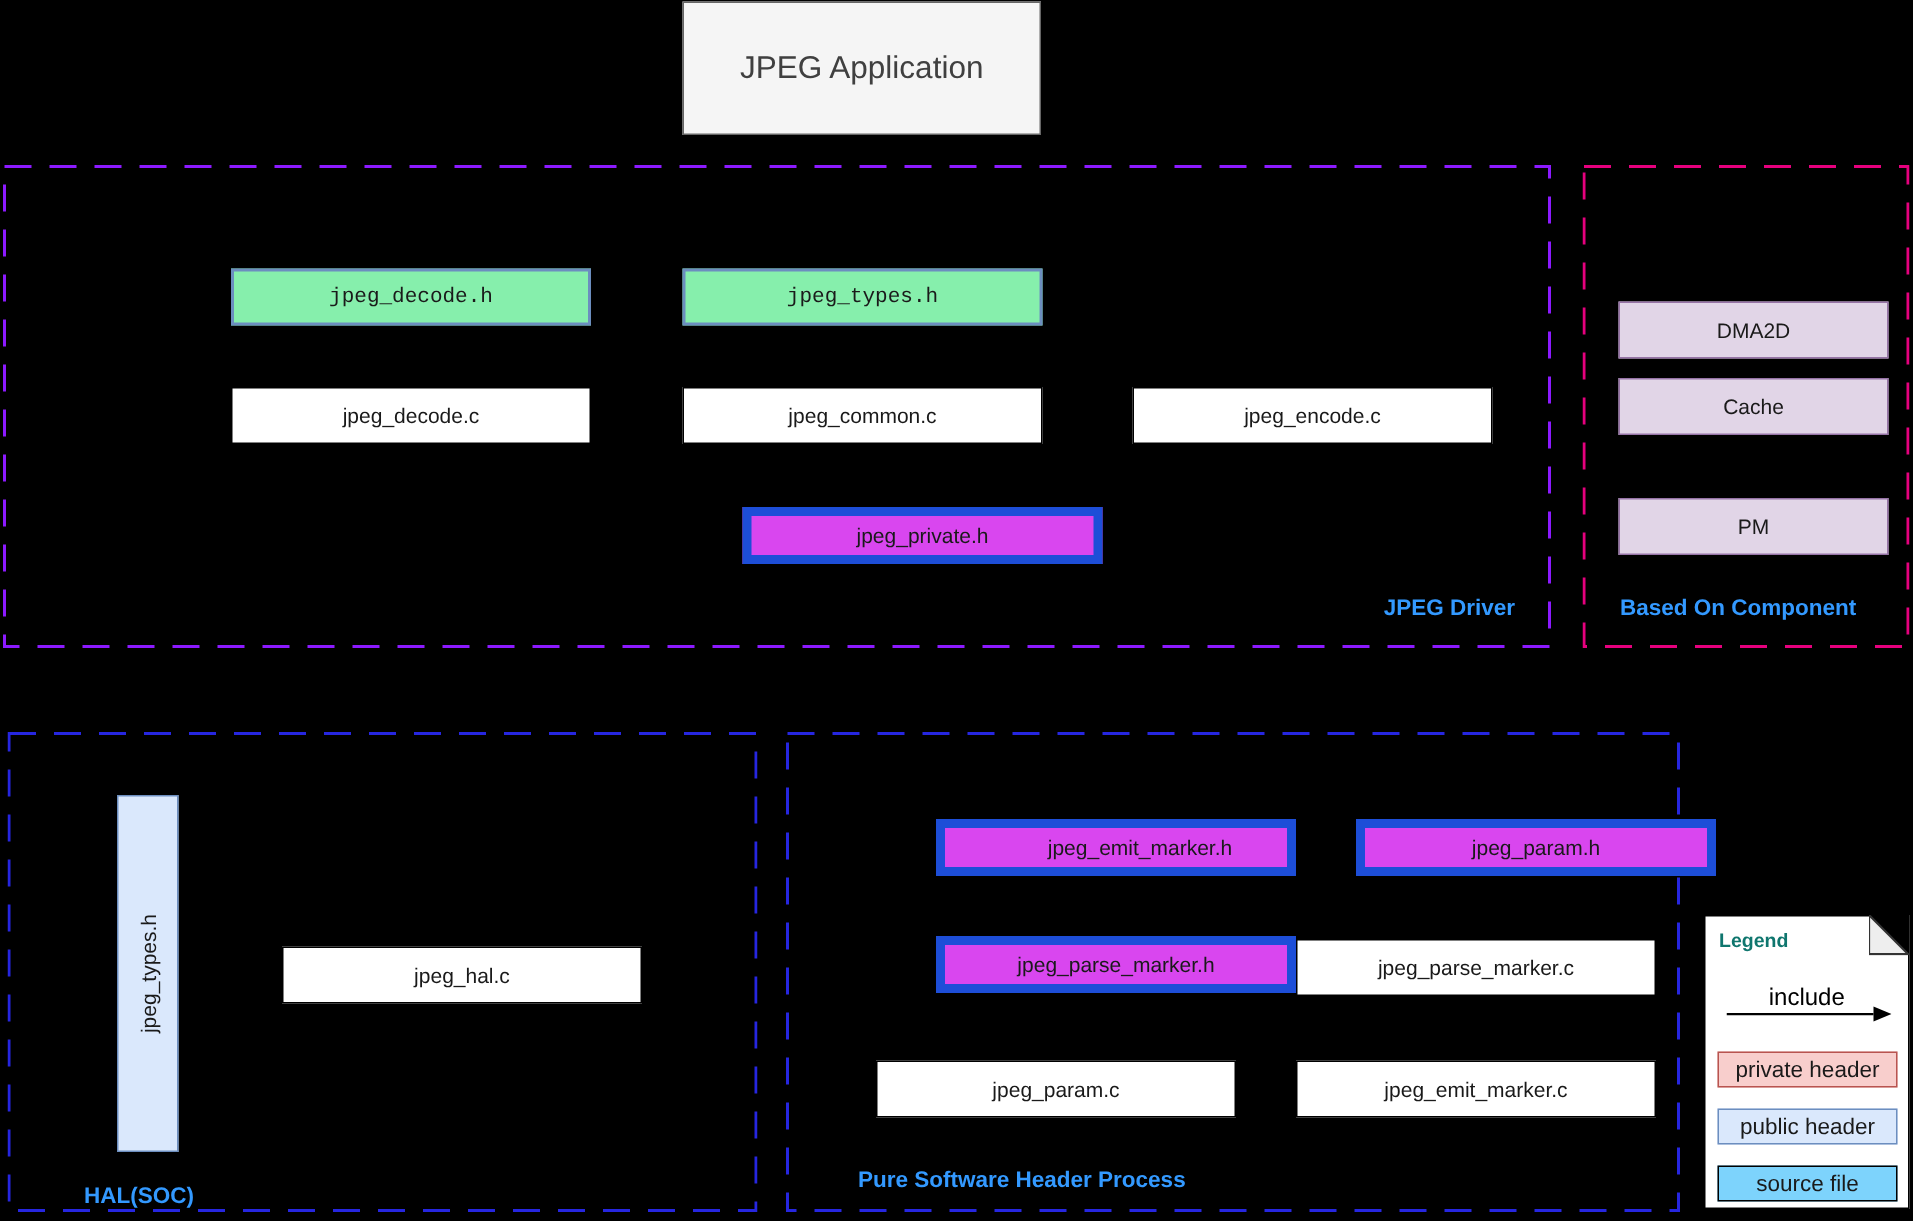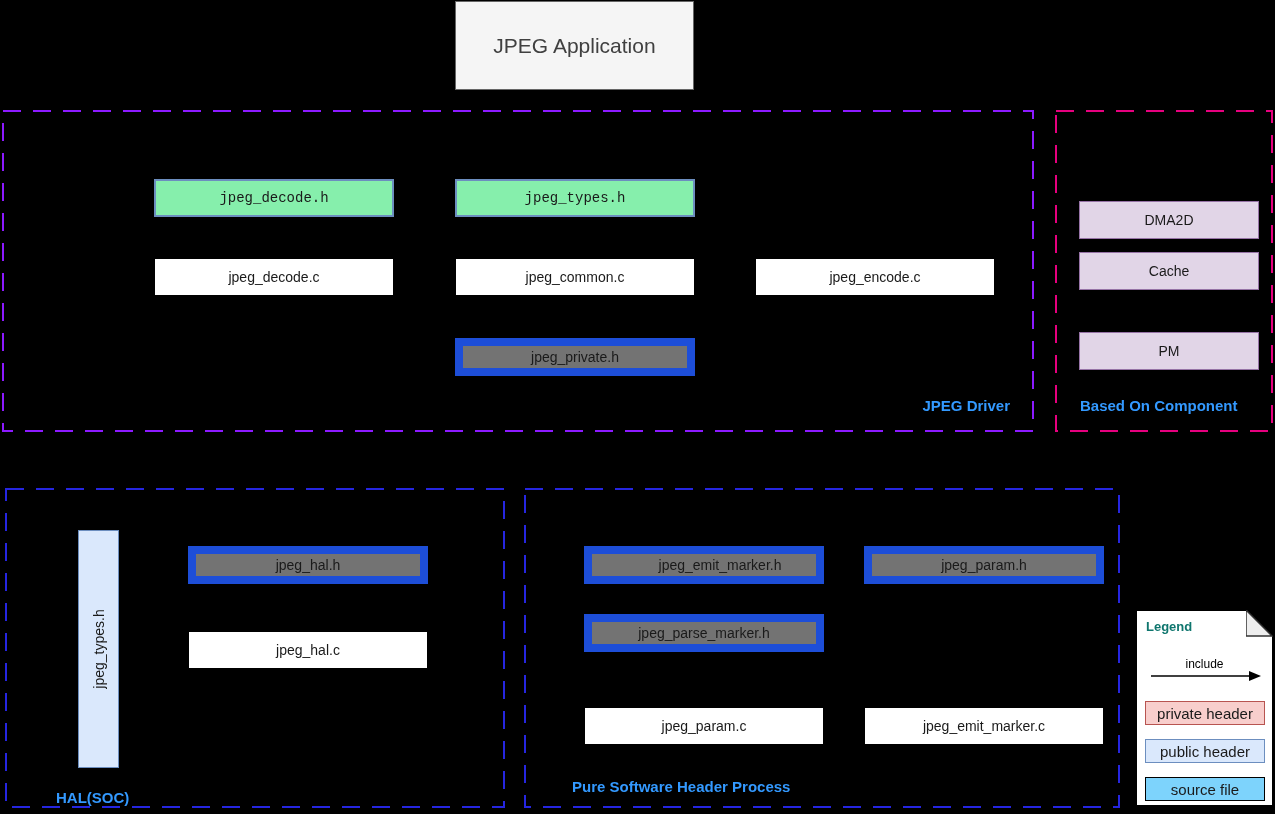--- a/index.html
+++ b/index.html
@@ -12,21 +12,21 @@
   }
   .fbox{
     position:absolute;
     display:flex;align-items:center;justify-content:center;
     font-size:14px;color:#1a1a1a;
     box-sizing:border-box;
     text-align:center;
     white-space:nowrap;
   }
   .pub{background:#86efac;border:2px solid #6c8ebf;font-family:Liberation Mono, monospace;}
-  .priv{background:#737373;border:8px solid #1d4ed8;}
+  .priv{background:#d946ef;border:6px solid #1d4ed8;margin-left:40px;}
   .src{background:#ffffff;border:1px solid #000000;}
   .comp{background:#e1d5e7;border:1px solid #9673a6;}
   .appbox{
     background:#f5f5f5;border:1px solid #666666;color:#404040;
     font-size:21px;
   }
   .container{position:absolute;}
   .container > svg{position:absolute;left:0;top:0;}
   .section-label{
     position:absolute;
@@ -48,21 +48,21 @@
     position:absolute;left:1136px;top:610px;width:137px;height:196px;
     background:#ffffff;border:1px solid #000000;box-sizing:border-box;
   }
   .legend-title{
     position:absolute;left:9px;top:8px;
     font-size:13px;font-weight:bold;color:#0f766e;
   }
   .legend-fold{position:absolute;top:-1px;right:-1px;}
   .legend-include-label{
     position:absolute;left:0;top:46px;width:100%;
-    text-align:center;font-size:12px;color:#000;
+    text-align:center;font-size:16px;color:#000;
   }
   .legend-arrow{position:absolute;left:14px;top:58px;}
   .legend-item{
     position:absolute;left:8px;width:120px;height:24px;
     display:flex;align-items:center;justify-content:center;
     font-size:15px;color:#1a1a1a;box-sizing:border-box;
     white-space:nowrap;
   }
   .li-priv{top:90px;background:#f8cecc;border:1px solid #b85450;}
   .li-pub{top:128px;background:#dae8fc;border:1px solid #6c8ebf;}
@@ -103,34 +103,34 @@
 <div class="container" style="left:5px;top:488px;width:500px;height:320px;">
   <svg width="500" height="320">
     <rect x="1" y="1" width="498" height="318" fill="none" stroke="#2626e0" stroke-width="2" stroke-dasharray="18 12"></rect>
   </svg>
   <div class="section-label" style="left:51px;bottom:2px;">HAL(SOC)</div>
 
   <div class="vbox" style="left:73px;top:42px;width:41px;height:238px;">
     <span>jpeg_types.h</span>
   </div>
 
-  <div class="fbox priv" style="left:183px;top:58px;width:240px;height:38px;">jpeg_hal.h</div>
   <div class="fbox src" style="left:183px;top:143px;width:240px;height:38px;">jpeg_hal.c</div>
 </div>
 
 <div class="container" style="left:524px;top:488px;width:596px;height:320px;">
   <svg width="596" height="320">
     <rect x="1" y="1" width="594" height="318" fill="none" stroke="#2626e0" stroke-width="2" stroke-dasharray="18 12"></rect>
   </svg>
   <div class="section-label" style="left:48px;bottom:13px;">Pure Software Header Process</div>
 
   <div class="fbox priv" style="left:60px;top:58px;width:240px;height:38px;padding-left:32px;">jpeg_emit_marker.h</div>
   <div class="fbox priv" style="left:340px;top:58px;width:240px;height:38px;">jpeg_param.h</div>
 
-  <div class="fbox priv" style="left:60px;top:126px;width:240px;height:38px;">jpeg_parse_marker.h</div>
+  <div class="fbox priv" style="left:60px;top:136px;width:240px;height:38px;">jpeg_parse_marker.h</div>
+  <div class="fbox src" style="left:340px;top:138px;width:240px;height:38px;">jpeg_parse_marker.c</div>
 
   <div class="fbox src" style="left:60px;top:219px;width:240px;height:38px;">jpeg_param.c</div>
   <div class="fbox src" style="left:340px;top:219px;width:240px;height:38px;">jpeg_emit_marker.c</div>
 </div>
 
 <div class="legend">
   <svg class="legend-fold" width="27" height="27">
     <path d="M0,0 L27,0 L27,27 Z" fill="#000000"></path>
     <path d="M0,0 L26,26 L0,26 Z" fill="#eeeeee" stroke="#333333" stroke-width="1.5"></path>
   </svg>

